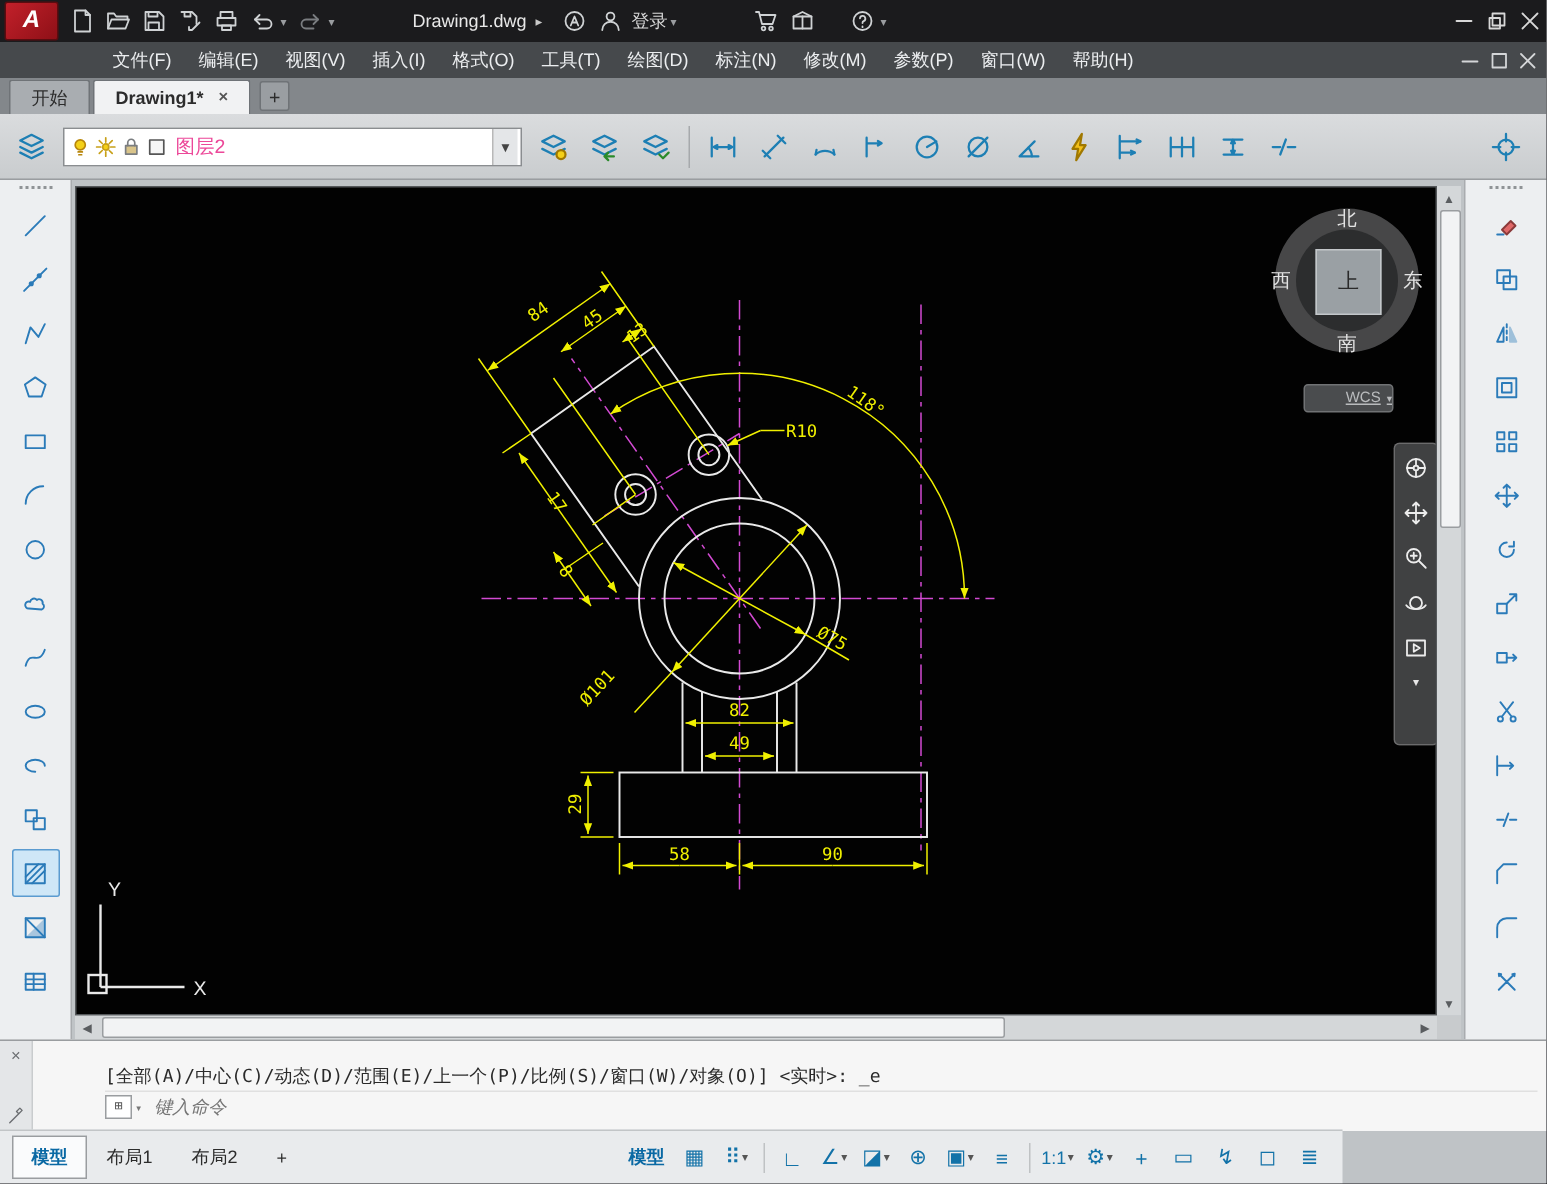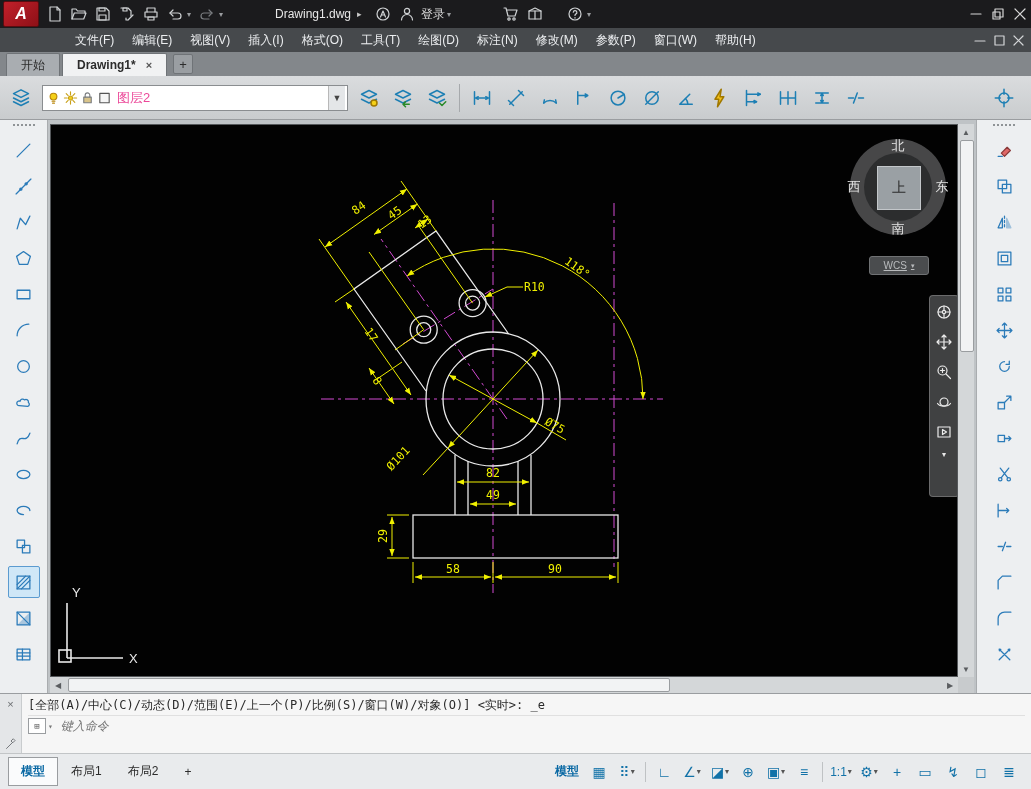--- a/index.html
+++ b/index.html
@@ -60,36 +60,36 @@
   #sbcorner{left:958px;top:557px;width:16px;height:16px;background:#c8cbcd;}
   .sbarrow{width:16px;height:16px;display:flex;align-items:center;justify-content:center;color:#5a5d60;font-size:8px;}
   .vthumb{position:absolute;left:2px;top:16px;width:12px;height:210px;background:#f2f3f4;border:1px solid #9a9da0;border-radius:2px;}
   .hthumb{height:12px;width:600px;background:#f2f3f4;border:1px solid #9a9da0;border-radius:2px;margin-left:2px;}
 
   
   #vc-ring{left:799px;top:14px;width:96px;height:96px;border-radius:50%;background:rgba(130,130,132,.55);}
   #vc-inner{left:813px;top:28px;width:68px;height:68px;border-radius:50%;background:#2c2d2e;}
   #vc-top{left:826px;top:41px;width:42px;height:42px;background:#9aa0a4;border:1px solid #c3c7ca;color:#2a2a2a;display:flex;align-items:center;justify-content:center;font-size:14px;}
   .vc-lab{position:absolute;color:#e3e3e3;font-size:13px;transform:translate(-50%,-50%);}
-  #wcsbtn{left:818px;top:131px;width:58px;height:17px;background:#4a4c4e;border:1px solid #707274;border-radius:3px;color:#b9bbbd;font-size:10px;display:flex;align-items:center;justify-content:center;gap:4px;text-decoration:underline;}
+  #wcsbtn{left:818px;top:131px;width:58px;height:17px;background:#4a4c4e;border:1px solid #707274;border-radius:3px;color:#b9bbbd;font-size:10px;display:flex;align-items:center;justify-content:flex-end;gap:4px;text-decoration:underline;}
   #navbar{left:878px;top:170px;width:30px;height:202px;background:rgba(150,153,156,.42);border:1px solid rgba(190,190,190,.35);border-radius:4px;display:flex;flex-direction:column;align-items:center;padding-top:4px;box-sizing:border-box;color:#e8e8e8;}
   .nbtn{width:24px;height:24px;display:flex;align-items:center;justify-content:center;margin-bottom:6px;}
   .nbtn .svgi{width:16px;height:16px;stroke:#ececec;}
 
   
   #cmd{left:0;top:693px;width:1031px;height:60px;background:#f6f6f6;border-top:1px solid #9a9da0;display:flex;}
   #cmdgutter{width:22px;background:#e4e6e8;border-right:1px solid #c9ccce;display:flex;flex-direction:column;align-items:center;justify-content:space-between;padding:4px 0;box-sizing:border-box;color:#6a6d70;}
-  #cmdbody{flex:1;padding:3px 6px;font-family:"DejaVu Sans Mono","Liberation Mono",monospace;}
+  #cmdbody{flex:1;padding:15px 6px;font-family:"DejaVu Sans Mono","Liberation Mono",monospace;margin-left:42px;}
   .cmdline{color:#2a2a2a;font-size:12px;line-height:17px;white-space:pre;}
   #cmdinputrow{display:flex;align-items:center;height:20px;margin-top:1px;border-top:1px solid #e0e0e0;}
   #cmdinputrow input{border:none;outline:none;background:transparent;font-style:italic;color:#8a8d90;font-size:12px;flex:1;font-family:inherit;}
   .cmdicon{width:16px;height:14px;border:1px solid #9a9da0;background:#fff;display:flex;align-items:center;justify-content:center;font-size:9px;color:#555;margin-right:2px;}
 
   
-  #status{left:0;top:753px;width:1031px;height:36px;background:#e9ebed;border-top:1px solid #c2c5c7;display:flex;align-items:center;padding:0 8px;box-sizing:border-box;}
+  #status{left:0;top:753px;width:895px;height:36px;background:#e9ebed;border-top:1px solid #c2c5c7;display:flex;align-items:center;padding:0 8px;box-sizing:border-box;}
   .ltab{padding:5px 12px;font-size:12px;color:#2c2c2c;border:1px solid transparent;}
   .ltab.active{background:#fafbfc;border-color:#9a9da0;color:#0a69a4;font-weight:bold;}
   .sico{min-width:24px;height:24px;display:flex;align-items:center;justify-content:center;color:#1272a8;font-size:14px;border-radius:2px;padding:0 2px;}
   .sico .car{font-size:8px;color:#555;margin-left:1px;}
   .ssep{width:1px;height:20px;background:#bfc2c4;margin:0 4px;}
   .modeltxt{color:#0a69a4;font-size:12px;margin-right:6px;font-weight:bold;}
   .scaletxt{color:#1272a8;font-size:12px;}
 </style>
 </head>
 <body>

